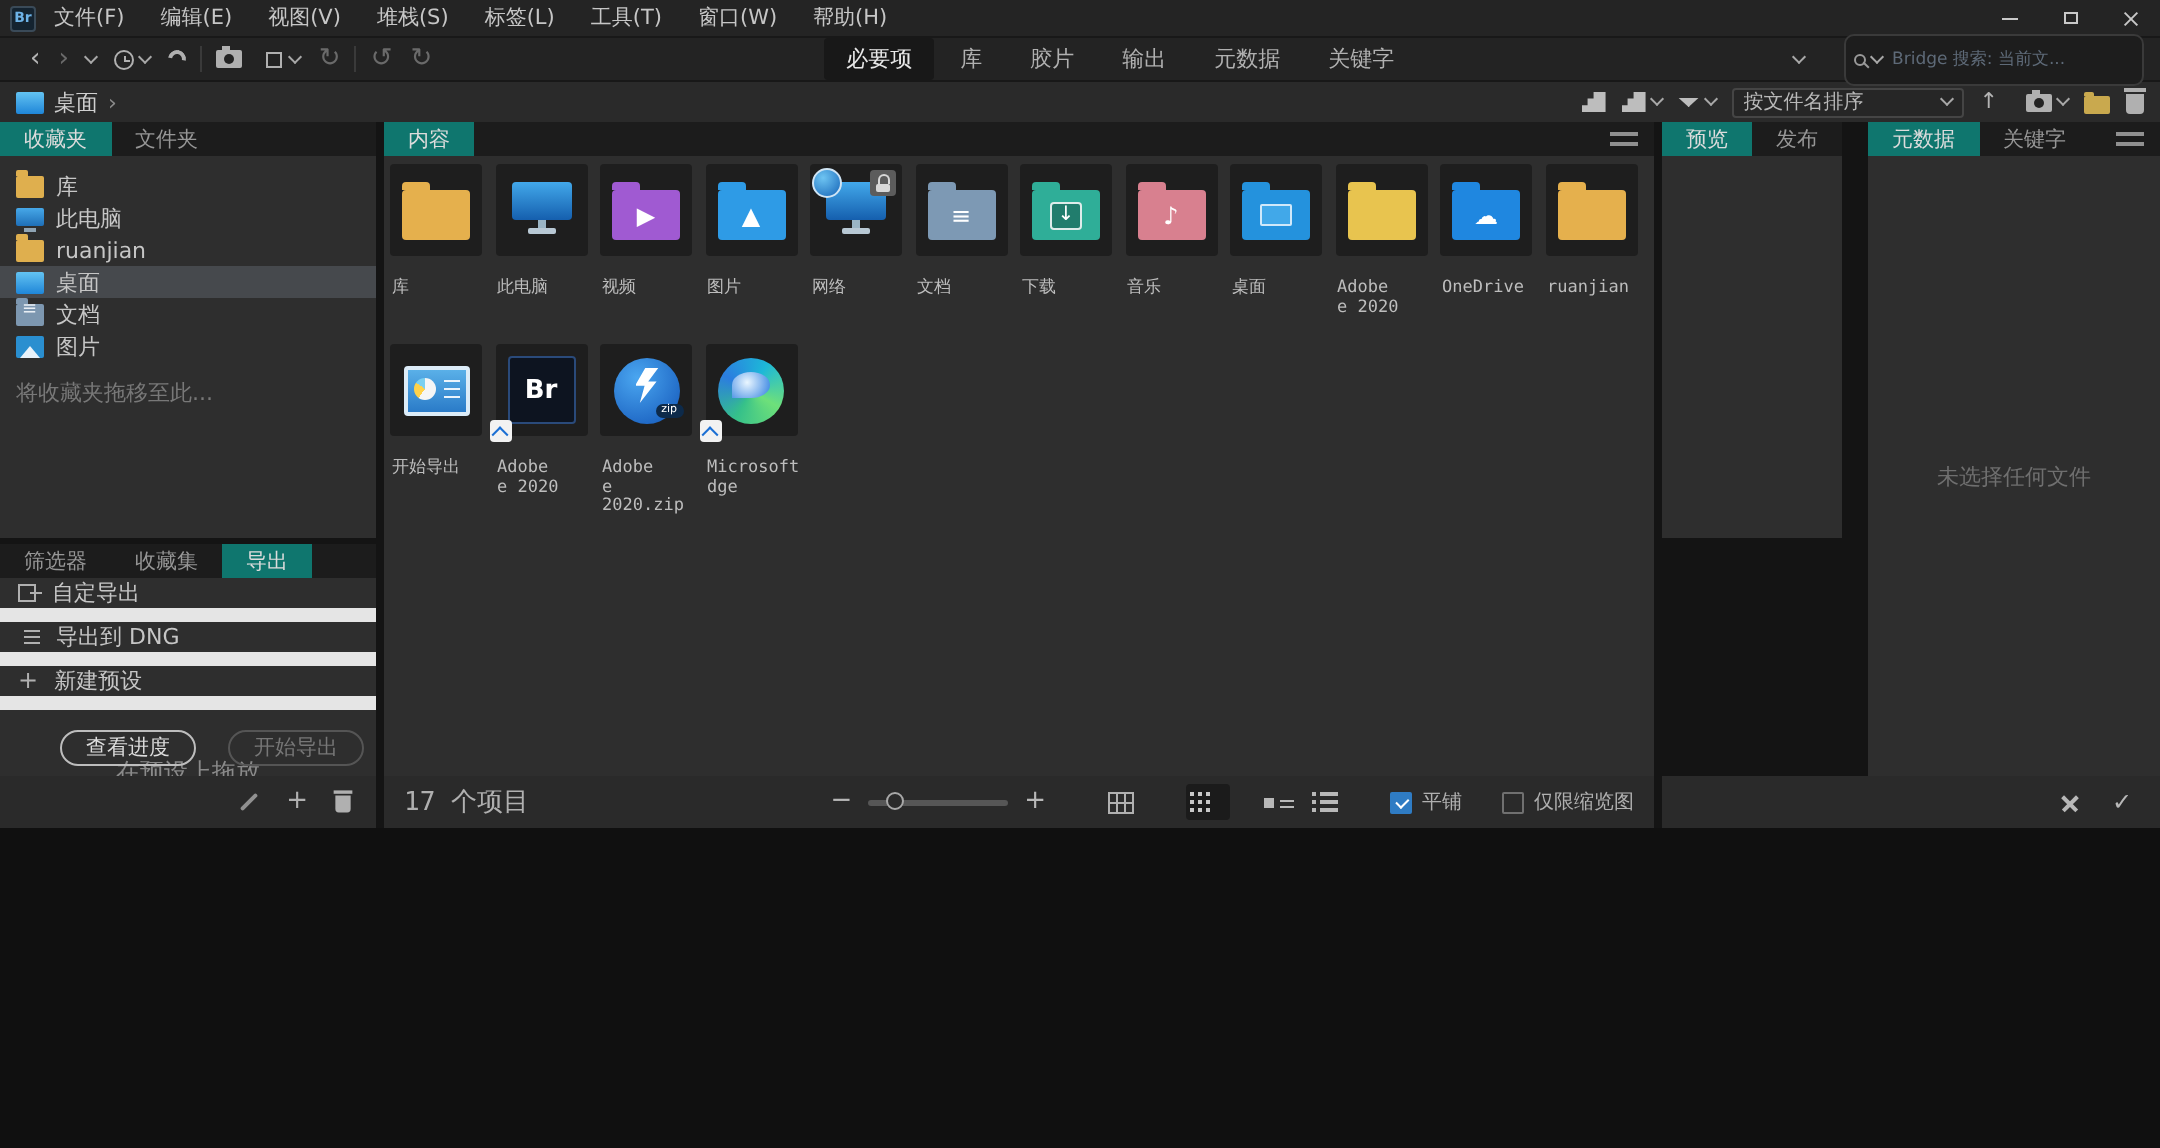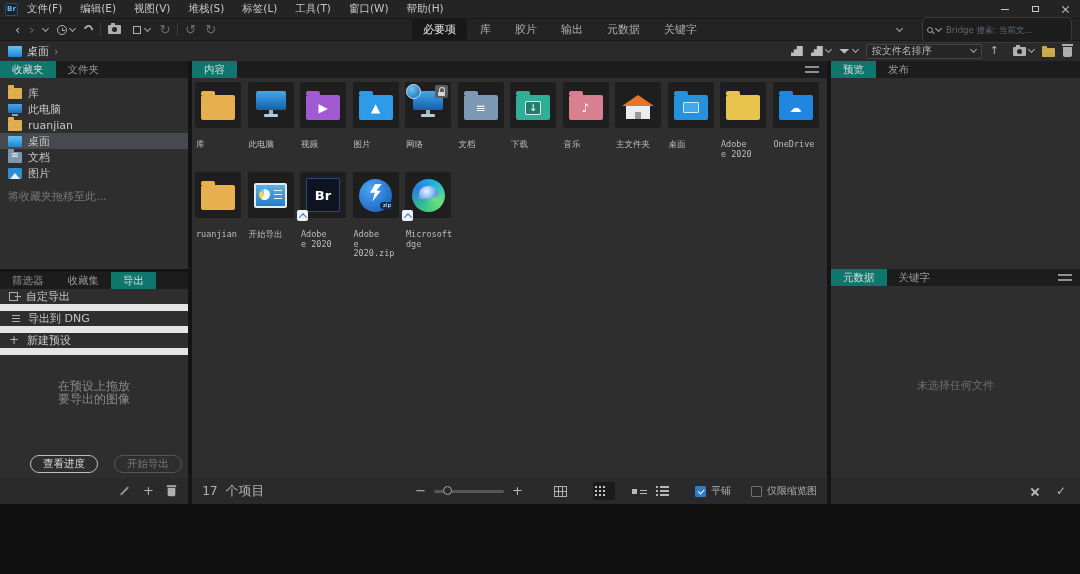--- a/index.html
+++ b/index.html
@@ -1,17 +1,17 @@
 <!DOCTYPE html>
 <html><head>
 <meta charset="utf-8">
 <style>
   html,body{margin:0;padding:0;background:#101010}
   *{box-sizing:border-box}
-  .window{position:relative;width:1080px;height:504px;background:#1a1a1a;
+  .window{position:relative;width:1080px;height:414px;background:#1a1a1a;
     font-family:"DejaVu Sans",sans-serif;font-size:11px;color:#c8c8c8;overflow:hidden}
 
   
   .menubar{height:18px;background:#242424;display:flex;align-items:center;padding-left:5px}
   .logo{width:13px;height:13px;background:#142330;border:1px solid #3a4a58;color:#6db3e8;
     font-size:7px;font-weight:bold;display:flex;align-items:center;justify-content:center;border-radius:2px}
   .mitem{padding:0 9px;color:#c6c6c6;font-size:10.5px}
   .wincontrols{margin-left:auto;display:flex;height:100%}
   .wc{width:30px;display:flex;align-items:center;justify-content:center}
   .wc-min{width:8px;height:1px;background:#c8c8c8}
@@ -59,21 +59,21 @@
   .sortsel span:first-child{flex:1;white-space:nowrap;overflow:hidden}
   .tfolder{width:13px;height:9px;background:#c9a94e;border-radius:1px;position:relative;margin-top:2px}
   .tfolder::before{content:"";position:absolute;top:-2px;left:0;width:5px;height:2px;background:#c9a94e;border-radius:1px 1px 0 0}
   .trash{width:9px;height:10px;background:#b0b0b0;border-radius:0 0 2px 2px;position:relative;margin-top:2px}
   .trash::before{content:"";position:absolute;top:-3px;left:-1px;width:11px;height:2px;background:#b0b0b0}
 
   
   .main{position:absolute;top:61px;left:0;right:0;bottom:26px;display:flex;gap:4px;background:#141414}
   .col-left{width:188px;display:flex;flex-direction:column;gap:3px}
   .col-center{width:635px}
-  .col-right{flex:1;display:flex;flex-direction:column;gap:0}
+  .col-right{flex:1;display:flex;gap:13px}
   .panel{background:#2e2e2e;display:flex;flex-direction:column;position:relative;overflow:hidden}
   .tabstrip{height:17px;background:#1c1c1c;display:flex;align-items:stretch;flex:none}
   .ptab{padding:0 12px;font-size:10.5px;color:#969696;display:flex;align-items:center}
   .ptab.sel{background:#0f766e;color:#dcdcdc}
   .stripfill{flex:1}
   .pmenu{width:14px;height:7px;border-top:2px solid #909090;border-bottom:2px solid #909090;align-self:center;margin-right:8px}
 
   
   .lt{height:208px}
   .fav{height:16px;display:flex;align-items:center;padding-left:8px;gap:6px;color:#c6c6c6}
@@ -404,26 +404,20 @@
             <div class="cell">
        <div class="tile">
                 <div class="folder" style="background:#d8808f">
                   <span class="fglyph">♪</span>
                 </div>
               </div>
        <div class="tlabel">音乐</div>
      </div>
             <div class="cell">
        <div class="tile">
-                <div class="house"></div>
-              </div>
-       <div class="tlabel">主文件夹</div>
-     </div>
-            <div class="cell">
-       <div class="tile">
                 <div class="folder" style="background:#2492dd">
                   <span class="fscreen"></span>
                 </div>
               </div>
        <div class="tlabel">桌面</div>
      </div>
             <div class="cell">
        <div class="tile">
                 <div class="folder" style="background:#e8c44f"></div>
               </div>

